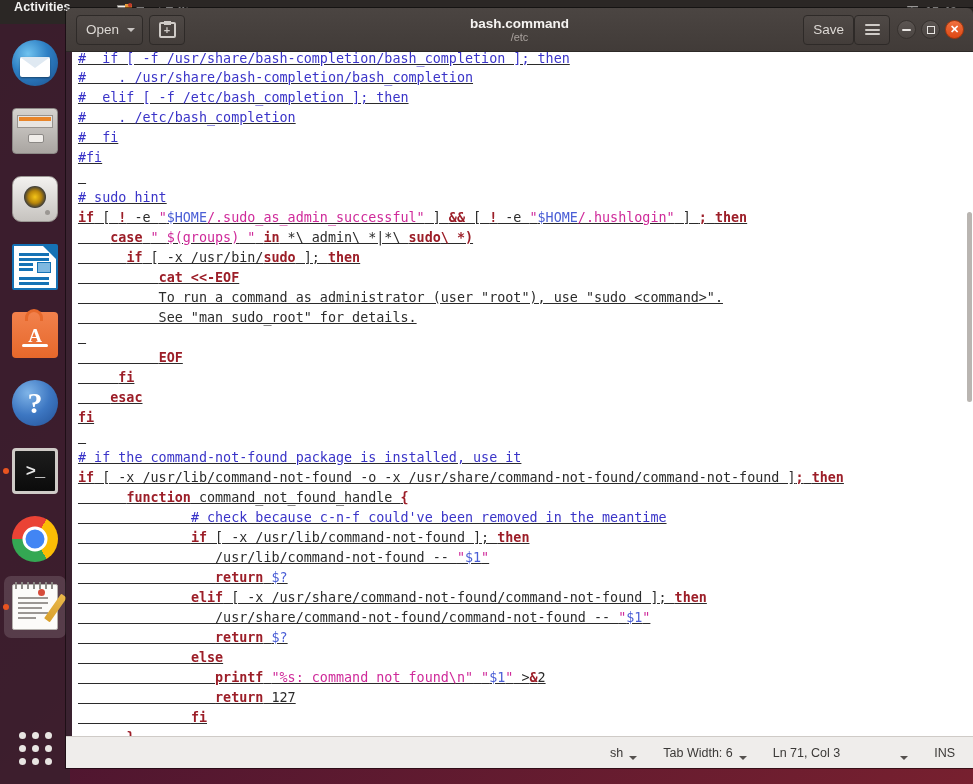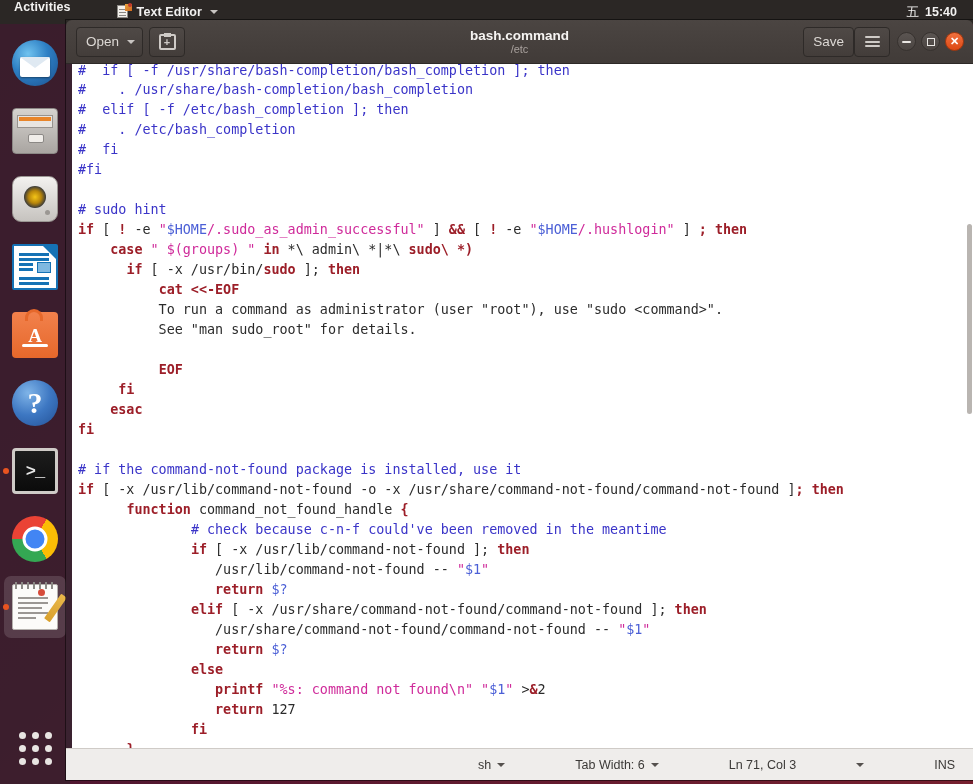--- a/index.html
+++ b/index.html
@@ -138,21 +138,21 @@
     background:#d64b3a; border-radius:50%; }
 
   
   #appsgrid{ position:absolute; left:0; bottom:8px; width:70px; height:56px;
     display:flex; align-items:center; justify-content:center; }
   #appsgrid .g{ display:grid; grid-template-columns:repeat(3,7px); grid-gap:6px; }
   #appsgrid .g i{ width:7px; height:7px; border-radius:50%; background:#e8e5e2; display:block;}
 
   
   #window{
-    position:absolute; left:66px; top:20px; width:907px; height:760px;
+    position:absolute; left:66px; top:8px; width:907px; height:760px;
     display:flex; flex-direction:column;
     box-shadow:0 0 0 1px rgba(0,0,0,.5);
   }
   #headerbar{
     height:44px; background:linear-gradient(#4b4542,#413b38);
     border-bottom:1px solid #2d2927;
     display:flex; align-items:center; position:relative;
     border-top-left-radius:6px; border-top-right-radius:6px;
   }
   .hb-btn{
@@ -192,42 +192,42 @@
 
   
   #editor-wrap{ flex:1; position:relative; background:#ffffff; display:flex; overflow:hidden;}
   #gutter{ width:6px; background:#3a2230; }
   #code{
     flex:1; position:relative; overflow:hidden;
     font-family:"DejaVu Sans Mono","Liberation Mono",monospace;
     font-size:13.4px; line-height:20px;
     padding:0 0 0 6px; color:#2b2b2b; white-space:pre;
   }
-  #code .line{ height:20px; }
+  #code .line{ height:20px;text-decoration:underline; }
   #code .first{ height:16px; line-height:14px; overflow:hidden; }
   .kw{ color:#9c1e28; font-weight:bold; }
   .cm{ color:#3a34c8; }
   .st{ color:#cf2a9a; }
   .var{ color:#4b5fd6; }
   .pl{ color:#2b2b2b; }
   #vscroll{
     position:absolute; right:0; top:0; width:7px; height:100%;
     background:transparent;
   }
   #vscroll .thumb{ position:absolute; right:1px; top:160px; width:5px; height:190px;
     background:#b9b5b1; border-radius:3px; }
 
   
   #statusbar{
     height:32px; background:#efedeb; border-top:1px solid #cfcbc7;
     display:flex; align-items:center; justify-content:flex-end; gap:26px;
     padding-right:18px; color:#3b3937; font-size:12.5px;
     position:relative;
   }
-  .sb-item{ display:flex; align-items:center; gap:6px;margin-left:44px; }
+  .sb-item{ display:flex; align-items:flex-end; gap:6px; }
   .caret-sb{ width:0;height:0;border-left:4px solid transparent;border-right:4px solid transparent;
     border-top:4.5px solid #55514e; display:inline-block;}
 </style>
 </head>
 <body>
 
 <div id="screen">
 
   <div id="topbar">
     <span class="activities">Activities</span>

